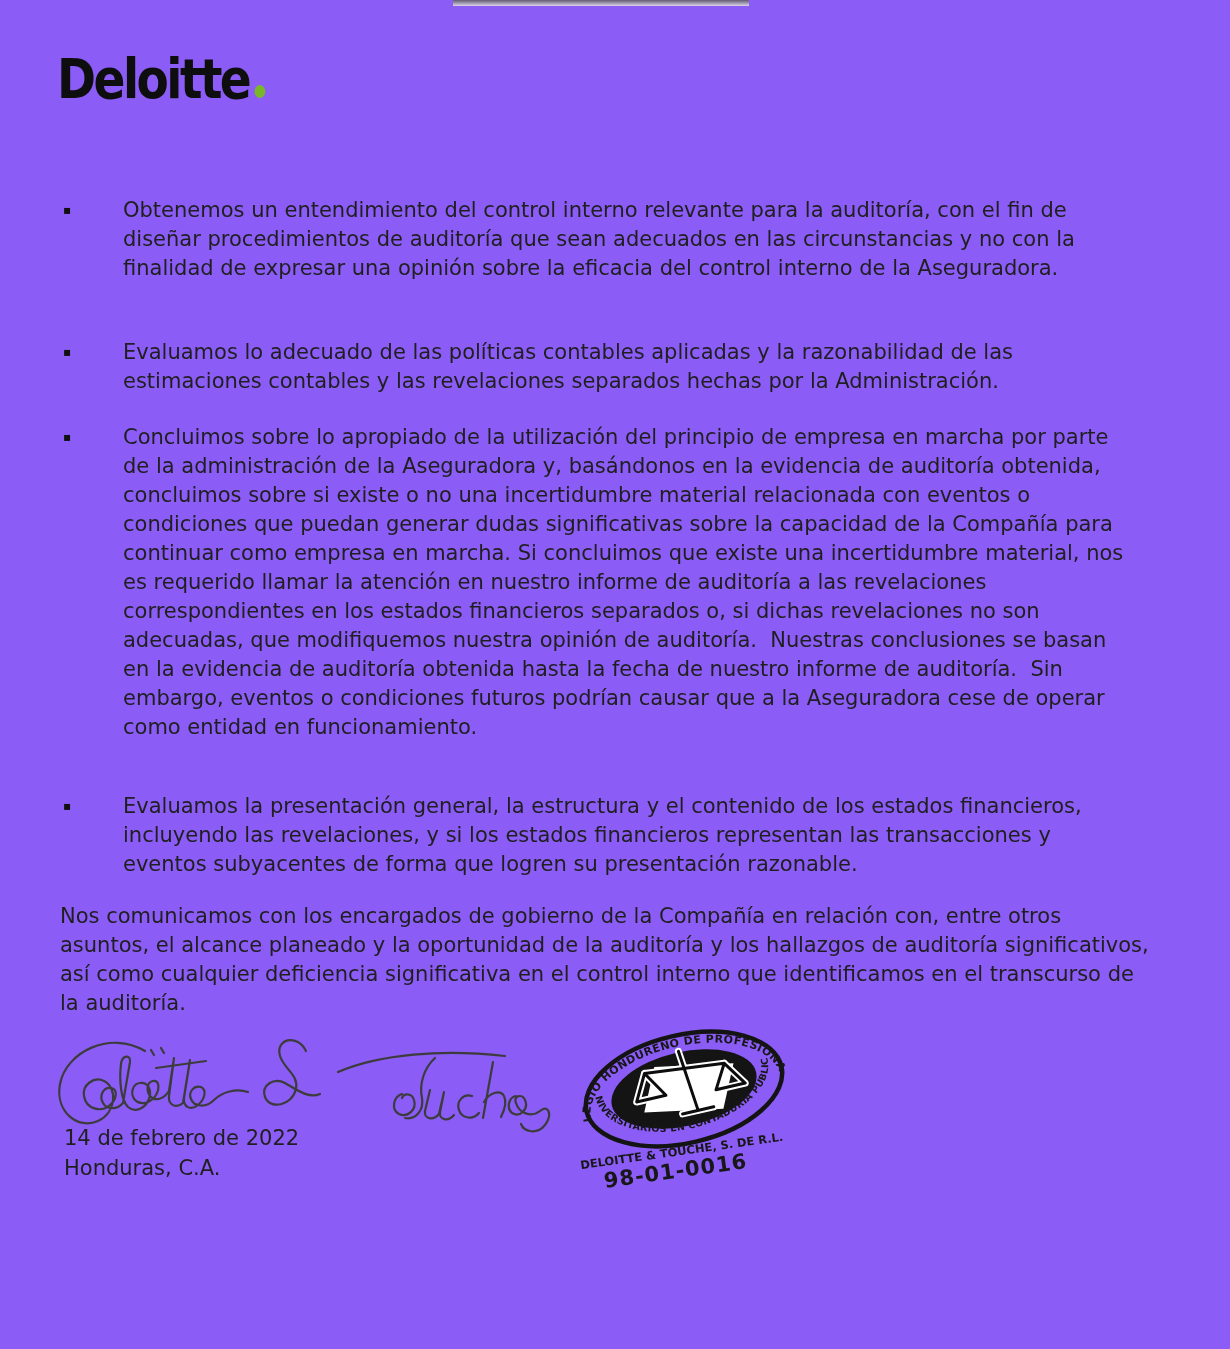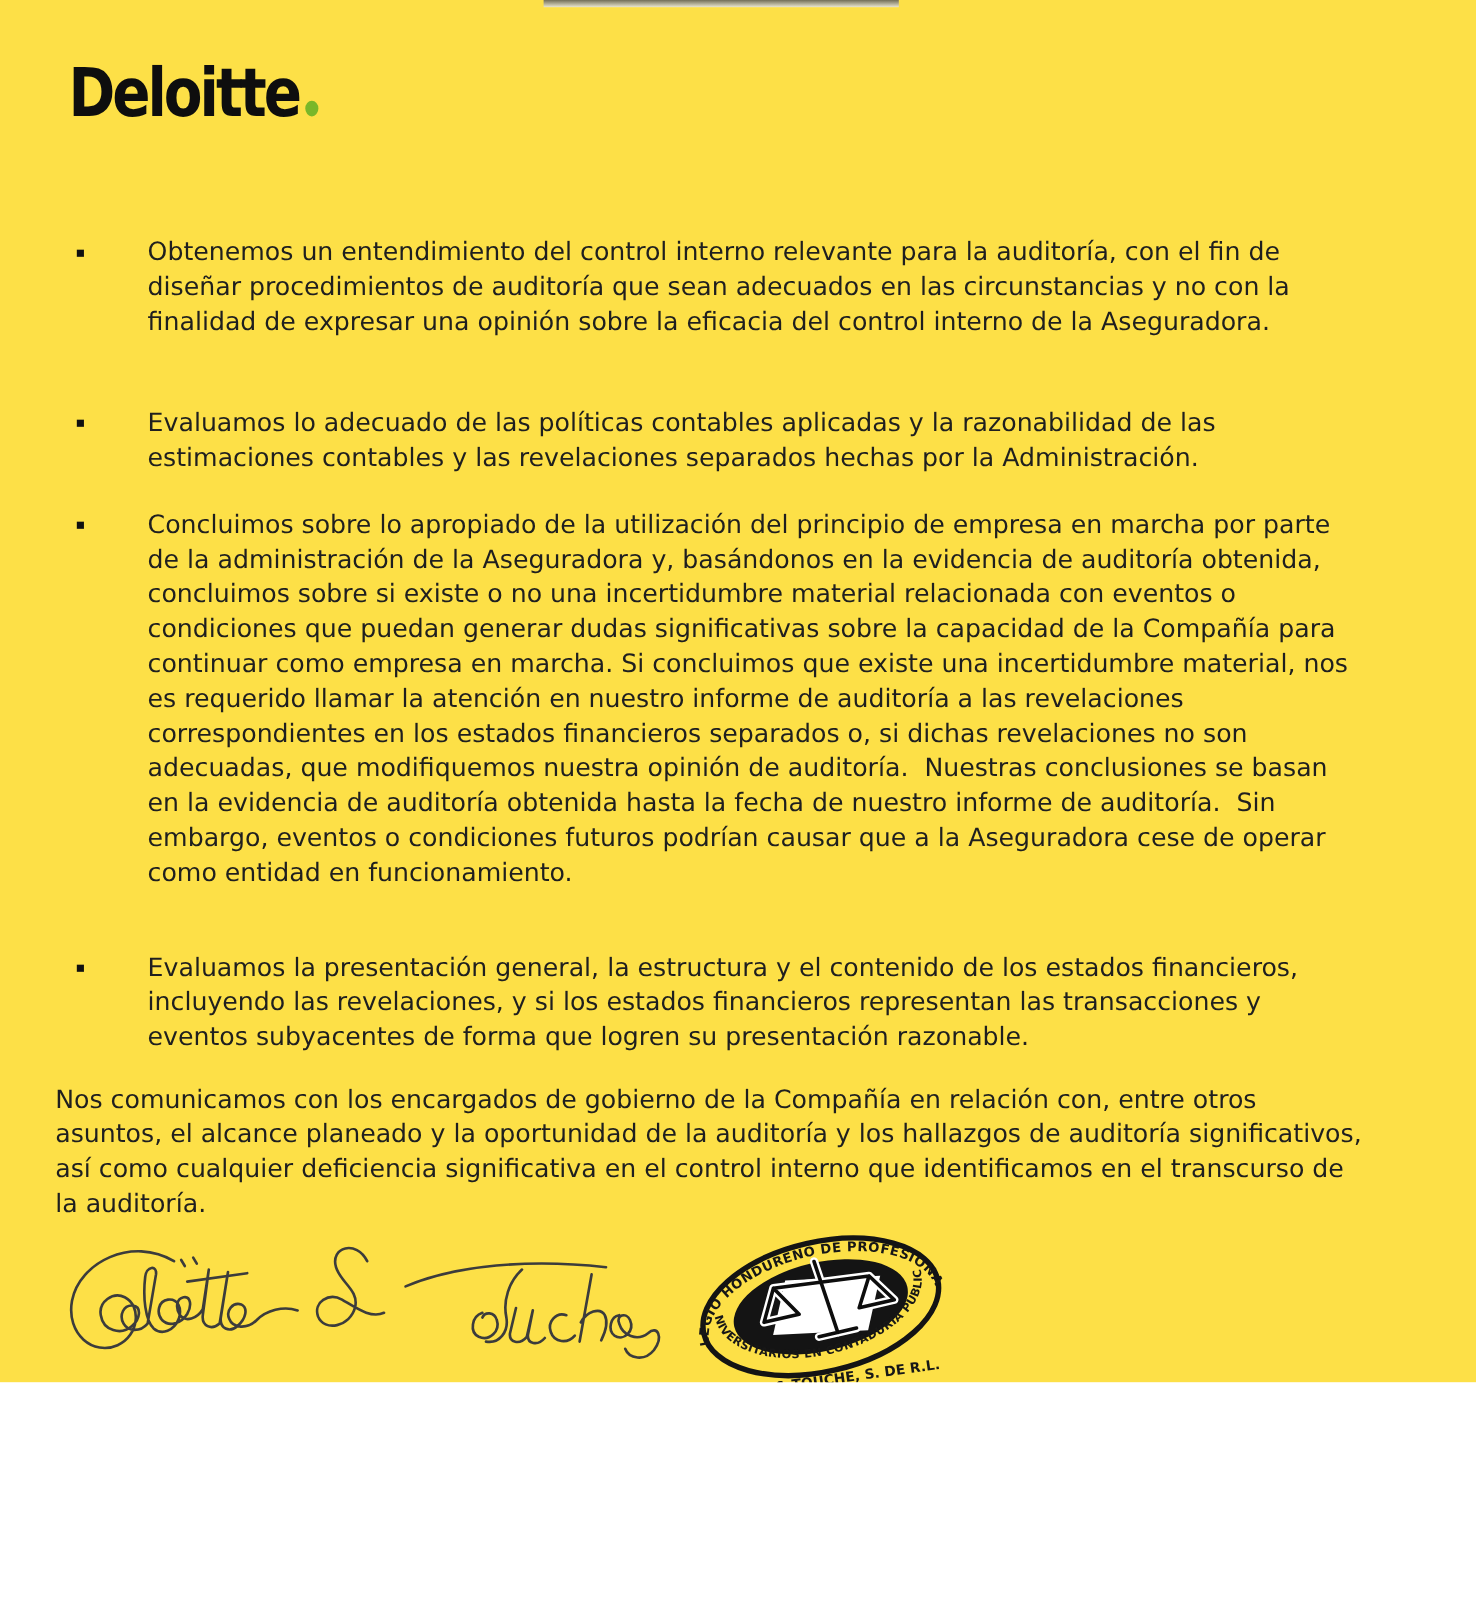--- a/index.html
+++ b/index.html
@@ -3,22 +3,22 @@
 <meta charset="utf-8">
 <style>
   html, body {
     margin: 0;
     padding: 0;
     background: #ffffff;
   }
   .page {
     position: relative;
     width: 1230px;
-    height: 1152px;
-    background: #fde047;
+    height: 1349px;
+    background: #8b5cf6;
     font-family: "DejaVu Sans", "Liberation Sans", sans-serif;
     color: #1f1f1f;
     font-size: 21px;
     line-height: 29px;
     overflow: hidden;
   }
 
   
   .top-bar {
     position: absolute;
@@ -74,21 +74,21 @@
     max-width: 1002px;
     white-space: pre-wrap;
   }
   .b1 { top: 196px; }
   .b2 { top: 338px; }
   .b3 { top: 423px; }
   .b4 { top: 792px; }
 
   .closing {
     position: absolute;
-    left: 46px;
+    left: 60px;
     top: 902px;
     width: 1094px;
     margin: 0;
     white-space: pre-wrap;
   }
 
   
   .signature {
     position: absolute;
     left: 50px;
@@ -168,20 +168,24 @@
     <path d="M256,25 C247,7 225,13 230,30 C234,43 249,49 246,63 C242,80 220,84 215,71 C211,59 224,51 235,57 C247,64 259,73 270,68"></path>
     <path d="M288,46 C330,28 392,23 455,30"></path>
     <path d="M385,32 C374,42 369,58 372,72 C374,84 366,94 355,92"></path>
     <path d="M352,68 C343,71 341,84 349,88 C358,92 367,83 364,74 C362,67 354,67 352,72"></path>
     <path d="M380,64 L375,85 C374,93 383,95 389,88 L394,66 L390,86 C389,94 398,96 404,89"></path>
     <path d="M422,70 C413,67 406,76 409,84 C412,93 423,94 429,87"></path>
     <path d="M443,36 L433,92 M434,76 C439,67 450,63 454,70 C457,76 454,85 451,91"></path>
     <path d="M466,70 C459,71 456,82 462,87 C470,92 479,83 475,74 C472,67 463,70 466,77 C469,87 481,92 490,85 C498,78 503,88 495,99 C487,109 474,106 471,98"></path>
   </svg>
 
+  <div class="dateloc">
+    <p>14 de febrero de 2022</p>
+    <p>Honduras, C.A.</p>
+  </div>
 
   <svg class="stamp" viewBox="0 0 224 172" xmlns="http://www.w3.org/2000/svg">
     <defs>
       <path id="arcTop" d="M 15,82 A 97,51 0 0 1 209,82" fill="none"></path>
       <path id="arcBot" d="M 24,64 A 88,50 0 0 0 200,64" fill="none"></path>
       <path id="scalesShape" d="M115,36 L121,98 M77,50 L157,58 M77,50 L63,76 L93,76 Z M157,58 L143,82 L173,82 Z M105,98 L137,98"></path>
     </defs>
     <g transform="rotate(-13 112 74)">
       <ellipse cx="112" cy="74" rx="100" ry="54" fill="none" stroke="#141414" stroke-width="4.5"></ellipse>
       <text font-size="11" text-anchor="middle" letter-spacing="0.4">

